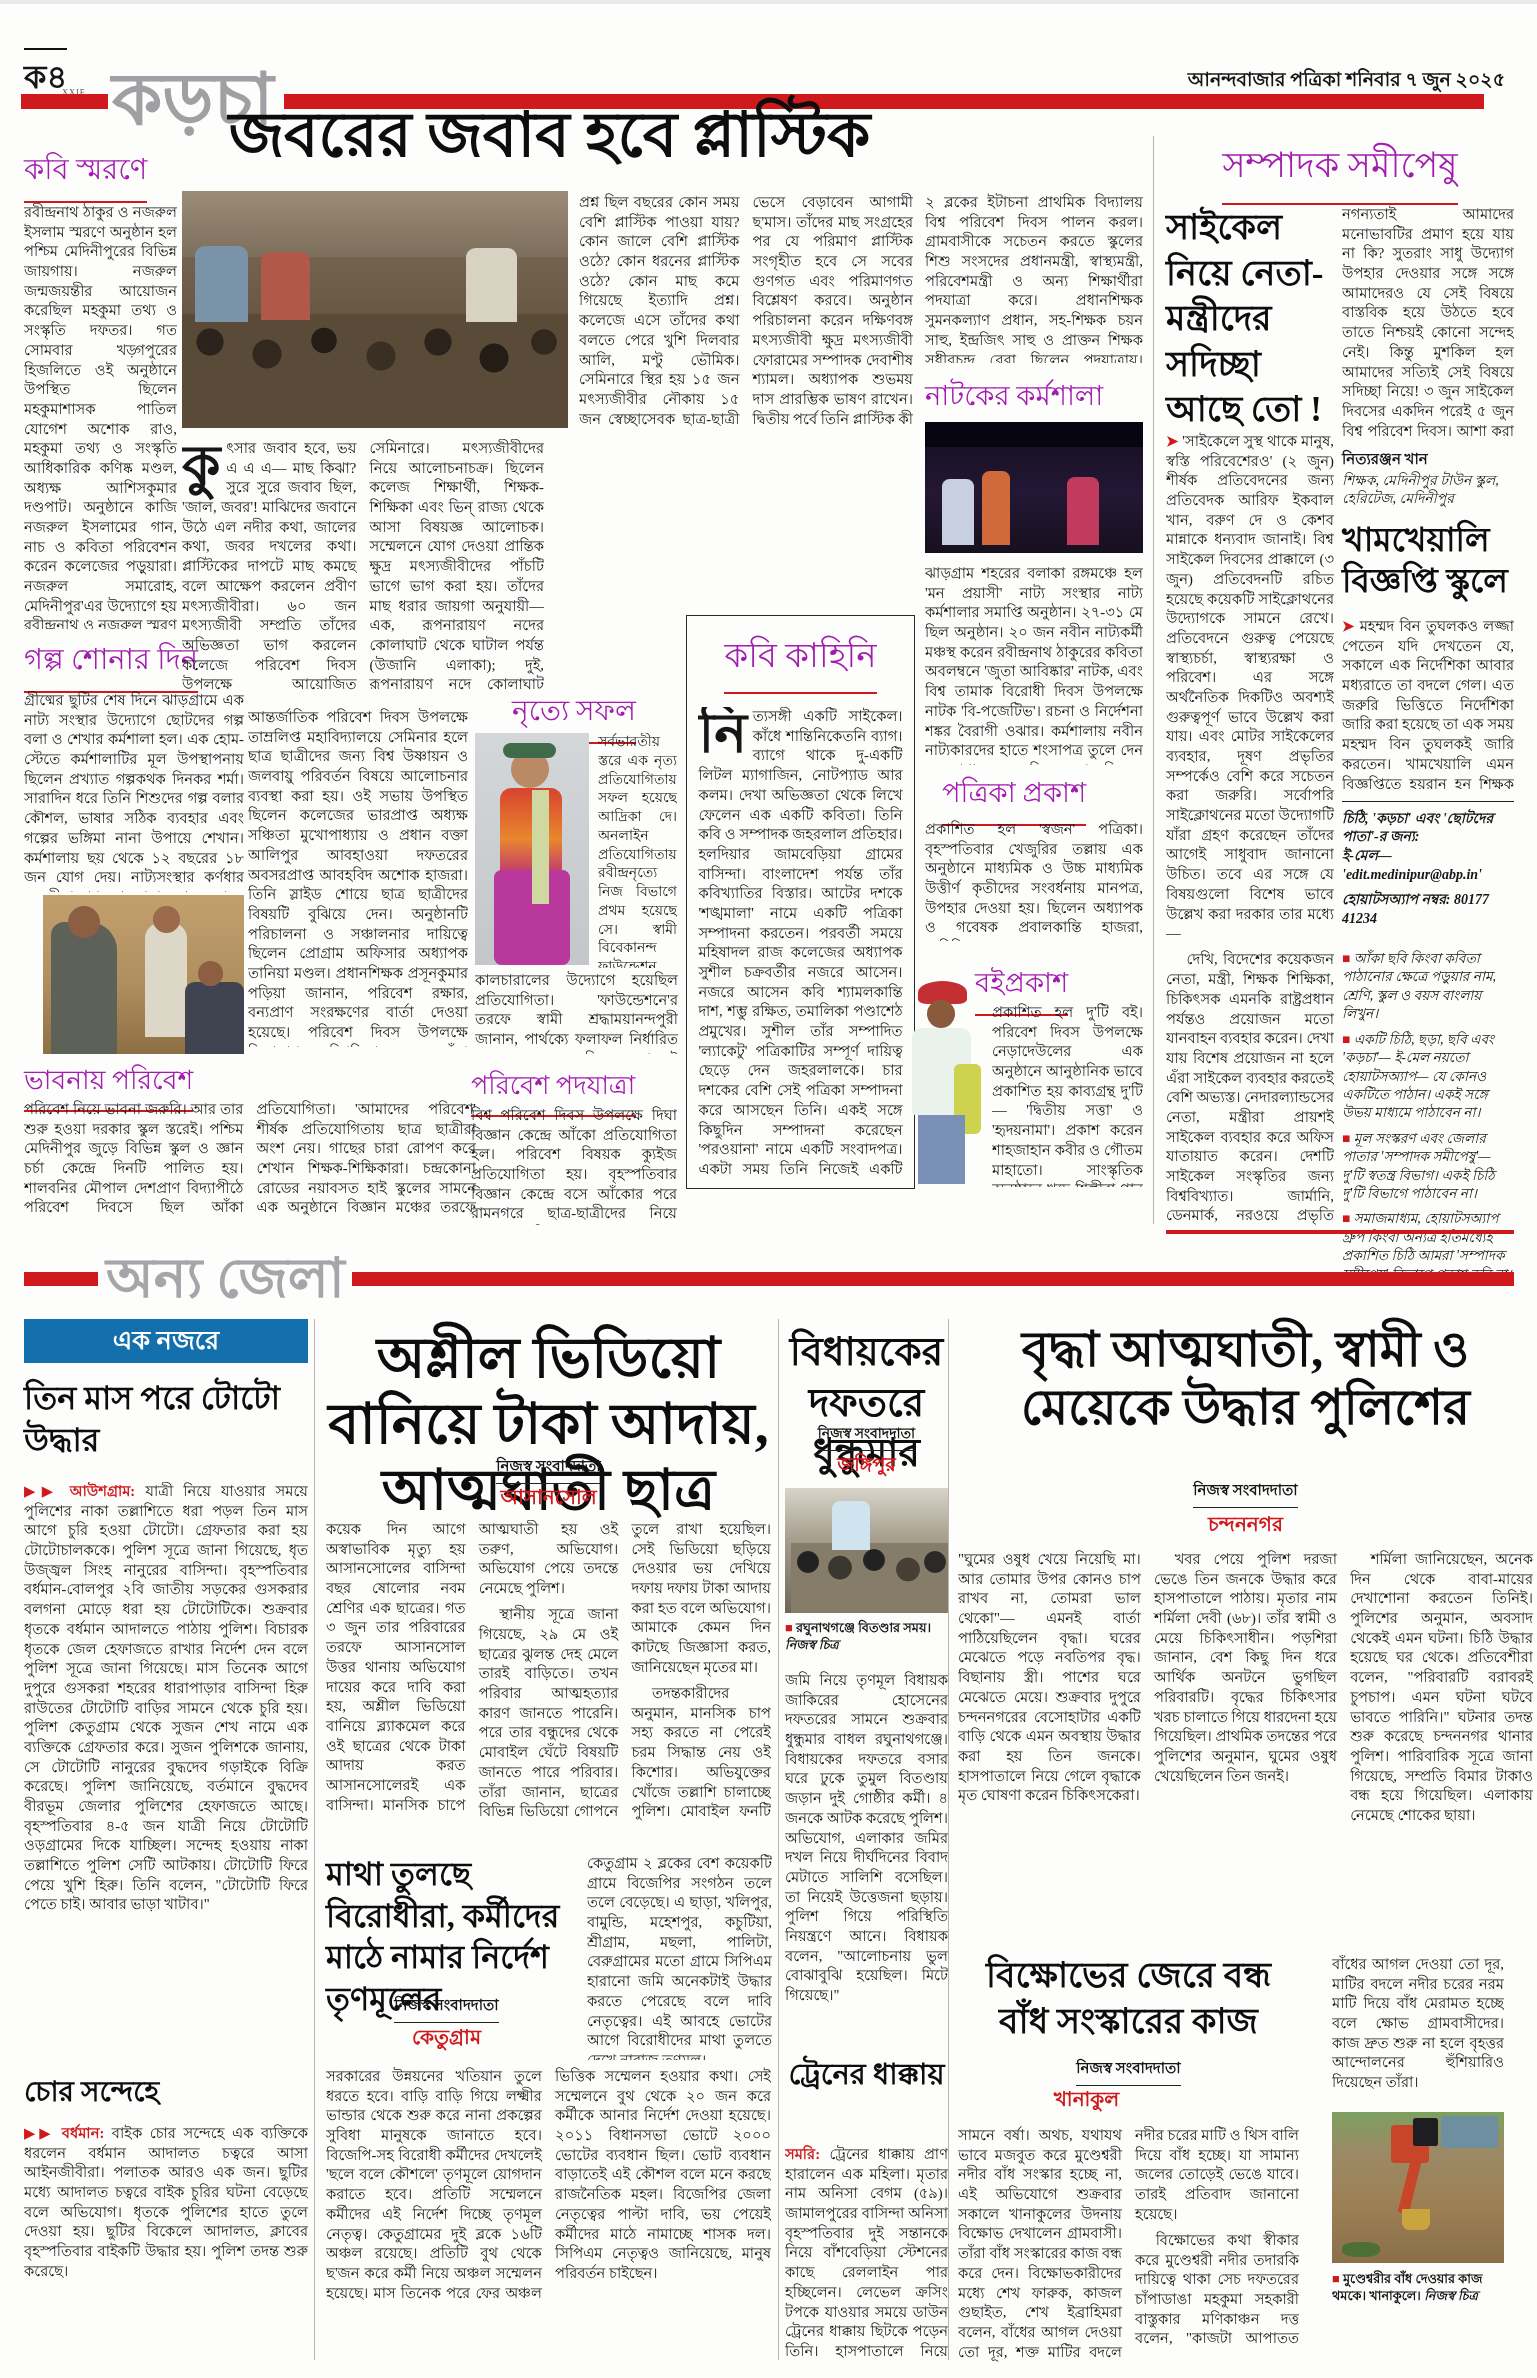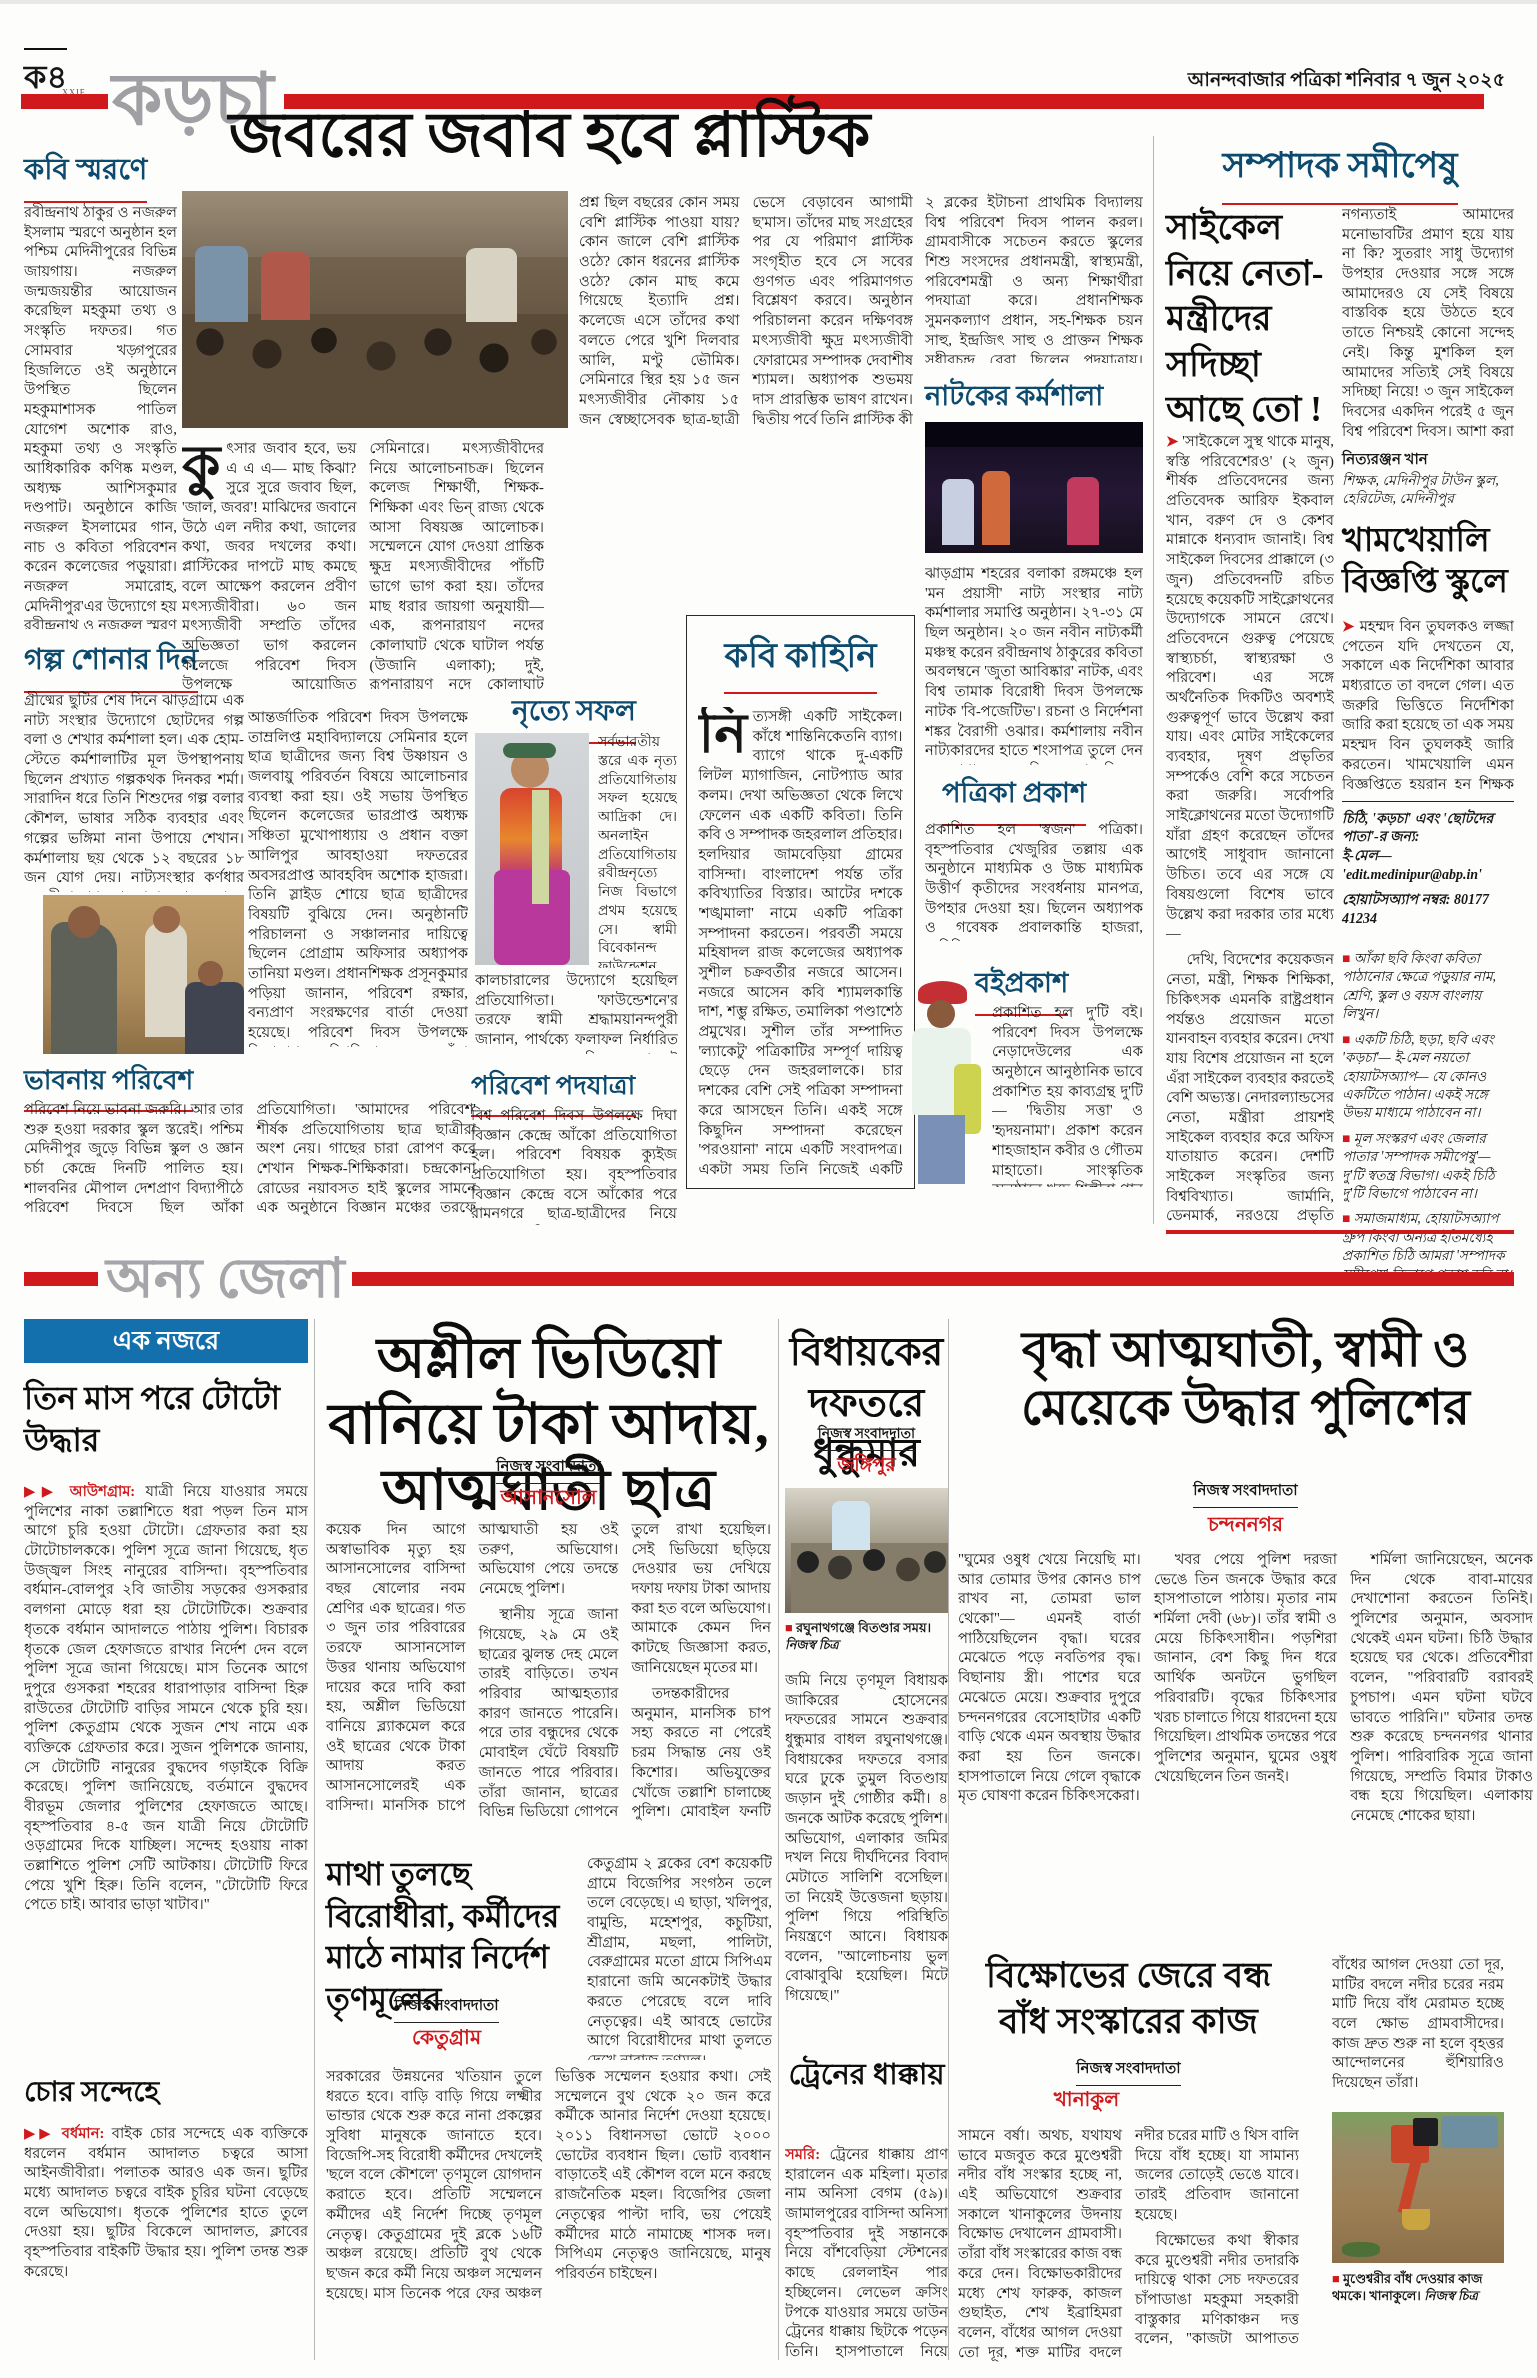--- a/index.html
+++ b/index.html
@@ -4,21 +4,21 @@
 <style>
   html,body{margin:0;padding:0;background:#e9e9e9;}
   #page{position:relative;width:1538px;height:2378px;background:#fdfdfc;margin:4px auto;
         font-family:"Liberation Serif","DejaVu Serif",serif;color:#161616;overflow:hidden;}
   .abs{position:absolute;}
   .body{font-size:14.7px;line-height:1.34;text-align:justify;overflow:hidden;}
   .body p{margin:0 0 6.6px 0;text-indent:1.4em;}
   .body p:first-child{text-indent:0;}
   .cols2{column-count:2;column-gap:13.2px;}
   .cols3{column-count:3;column-gap:13.2px;}
-  .sechead{font-weight:bold;color:#0c4a6e;}
+  .sechead{font-weight:normal;color:#a21caf;}
   .sechead .in{display:inline-block;border-bottom:2.8px solid #d0191c;padding-bottom:5.7px;}
   .redbar{background:#d0191c;}
   .vrule{width:0.9px;background:#b5b5b5;}
   .headline{font-weight:bold;color:#0d0d0d;line-height:1.18;}
   .byline{font-size:15px;font-weight:bold;text-align:center;}
   .byline .in{display:inline-block;border-bottom:1.4px solid #222;padding-bottom:4px;}
   .dl{color:#d0191c;font-size:20px;font-weight:bold;text-align:center;}
   .dropcap{float:left;font-size:55px;line-height:.85;font-weight:bold;padding:3.8px 5.7px 0 0;}
   .redmark{color:#d0191c;font-weight:bold;}
   .place{color:#d0191c;font-weight:bold;}

